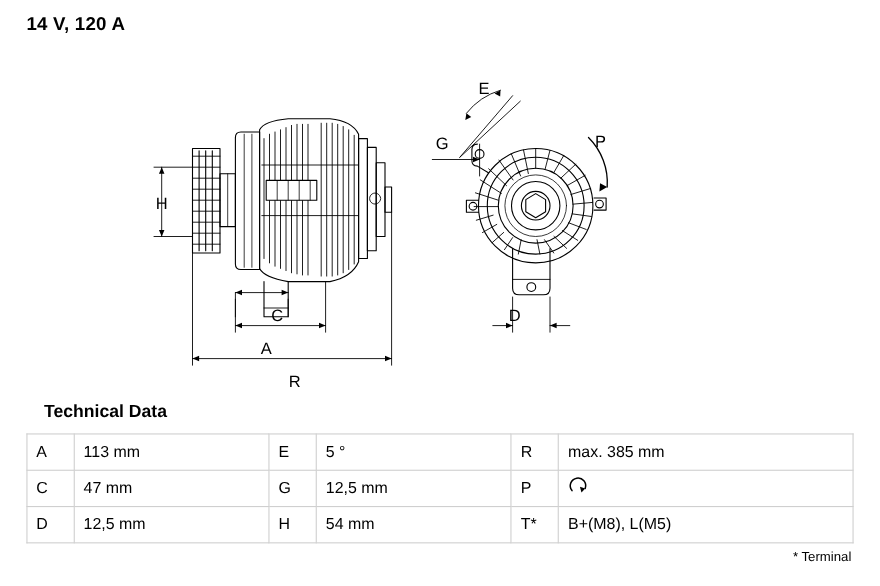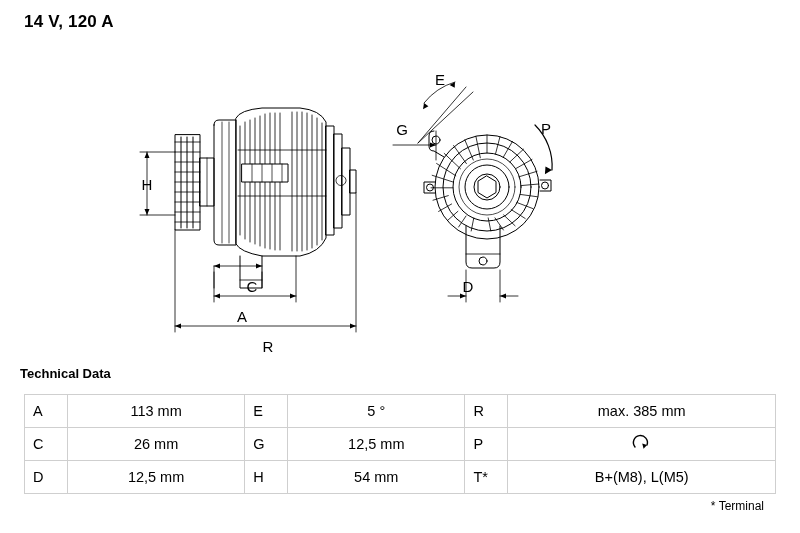--- a/index.html
+++ b/index.html
@@ -30,23 +30,23 @@
   }
   .drawing {
     position: absolute;
     left: 0;
     top: 30px;
     width: 800px;
     height: 330px;
   }
   .tech-title {
     position: absolute;
-    left: 20px;
+    left: 40px;
     top: 366px;
-    font-size: 13px;
+    font-size: 16px;
     font-weight: bold;
   }
   table.tech {
     position: absolute;
     left: 24px;
     top: 394px;
     width: 752px;
     border-collapse: collapse;
     font-size: 14.5px;
   }
@@ -57,25 +57,25 @@
     vertical-align: middle;
     white-space: nowrap;
   }
   td.key {
     width: 26px;
     font-weight: normal;
     text-align: left;
     padding-left: 8px;
   }
   td.val {
-    text-align: center;
+    text-align: left;
   }
   .footnote {
     position: absolute;
-    right: 36px;
+    right: 26px;
     top: 499px;
     font-size: 12px;
     text-align: right;
   }
   .p-icon {
     display: inline-block;
     vertical-align: middle;
   }
 </style>
 </head>
@@ -262,21 +262,21 @@
       <tr>
         <td class="key col-a">A</td>
         <td class="val col-a">113 mm</td>
         <td class="key col-b">E</td>
         <td class="val col-b">5 °</td>
         <td class="key col-c">R</td>
         <td class="val col-c">max. 385 mm</td>
       </tr>
       <tr>
         <td class="key col-a">C</td>
-        <td class="val col-a">26 mm</td>
+        <td class="val col-a">47 mm</td>
         <td class="key col-b">G</td>
         <td class="val col-b">12,5 mm</td>
         <td class="key col-c">P</td>
         <td class="val col-c">
           <span class="p-icon">
             <svg width="22" height="18" viewBox="0 0 22 18" aria-hidden="true">
               <path d="M4 13 A7 7 0 1 1 16 11" fill="none" stroke="#000000" stroke-width="1.4" stroke-linecap="round"></path>
               <path d="M16 11 l-4.8 -1.4 l1.4 5.2 Z" fill="#000000"></path>
             </svg>
           </span>

